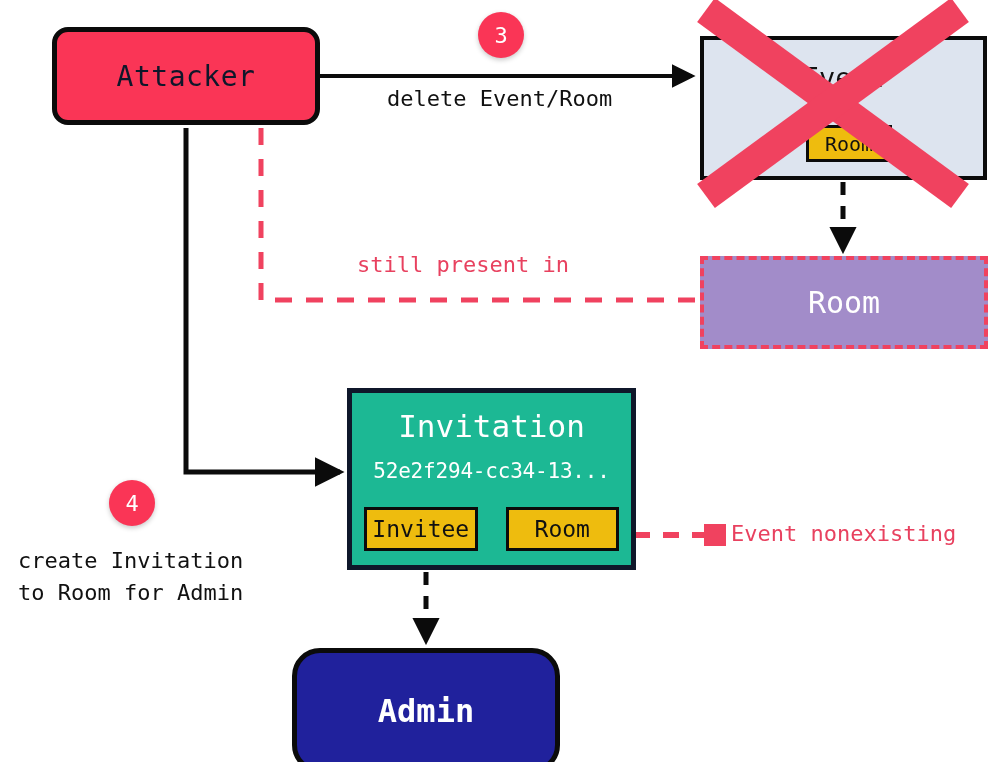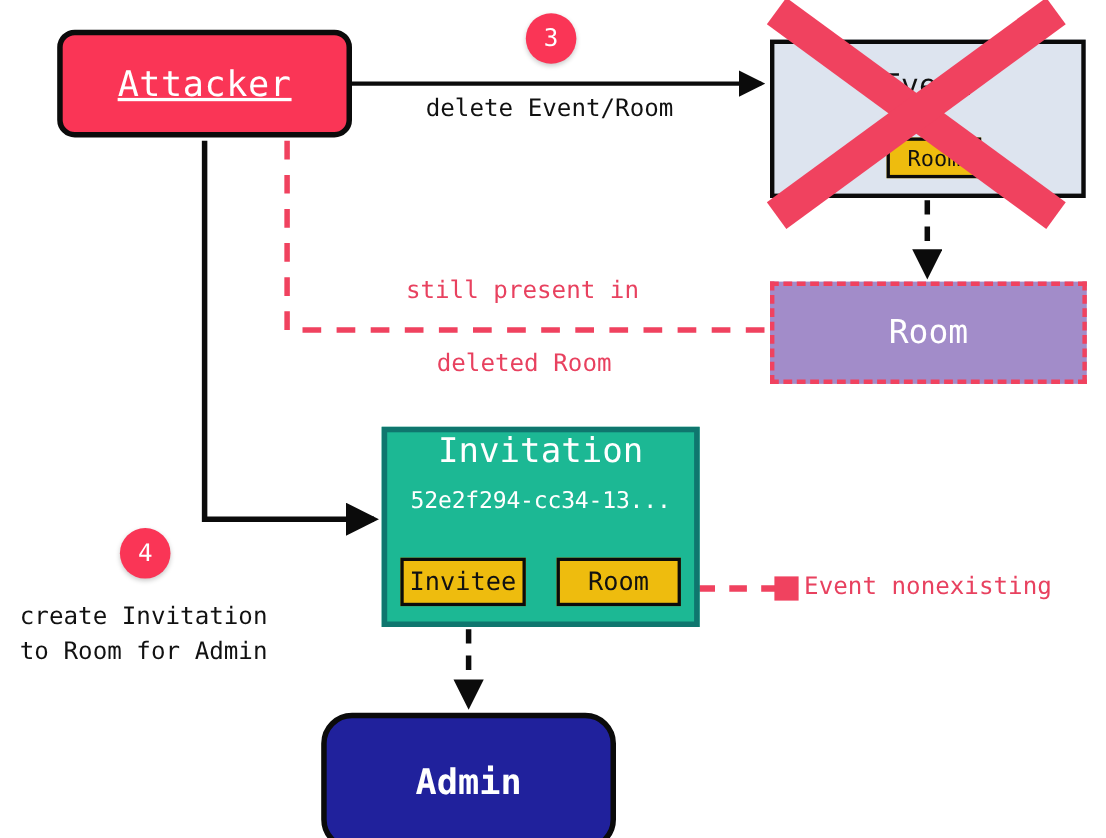--- a/index.html
+++ b/index.html
@@ -34,24 +34,23 @@
   }
 
   
   #attacker-node {
     left: 52px; top: 27px; width: 268px; height: 98px;
     background: #fa3556;
     border: 5px solid #0b0b0b;
     border-radius: 16px;
   }
   #attacker-node .node-label {
-    color: #ffffff;
-    font-size: 32px;
+    color: #0f172a;
+    font-size: 28px;
     letter-spacing: 0.5px;
-    text-decoration: underline;
   }
 
   
   #event-node {
     left: 700px; top: 36px; width: 287px; height: 144px;
     background: #dde4ef;
     border: 4px solid #0b0b0b;
     border-radius: 0;
     justify-content: flex-start;
     padding-top: 22px;
@@ -84,22 +83,23 @@
   }
   #room-node .node-label {
     color: #ffffff;
     font-size: 30px;
   }
 
   
   #invitation-node {
     left: 347px; top: 388px; width: 289px; height: 182px;
     background: #1cb894;
-    border: 5px solid #0f766e;
+    border: 5px solid #0f172a;
     justify-content: flex-start;
+    padding-top: 16px;
     border-radius: 0;
   }
   #invitation-node .node-label {
     color: #ffffff;
     font-size: 31px;
     line-height: 1.15;
   }
   #invitation-node .node-sublabel {
     color: #ffffff;
     font-size: 21px;
@@ -158,21 +158,20 @@
   
   .edge-label {
     position: absolute;
     color: #111111;
     font-size: 22px;
     white-space: pre;
     text-align: center;
   }
   .edge-label.pink {
     color: #e8415f;
-    margin-left: 12px;
   }
   #label-delete { left: 387px; top: 86px; }
   #label-still-present { left: 357px; top: 252px; }
   #label-deleted-room { left: 385px; top: 318px; }
   #label-room-nonexisting { left: 731px; top: 521px; color: #e8415f; }
   #label-create-invitation {
     left: 18px; top: 545px;
     line-height: 1.45;
     text-align: right;
   }
@@ -259,20 +258,19 @@
     <span class="node-label">Admin</span>
   </div>
 
   <div class="badge" id="badge-3">3</div>
   <div class="badge" id="badge-4">4</div>
 
   <div class="edge-label" id="label-delete">delete Event/Room</div>
 
   <div class="edge-label pink" id="label-still-present">still present in</div>
 
-  <div class="edge-label pink" id="label-deleted-room">deleted Room</div>
 
   <div class="edge-label" id="label-room-nonexisting">Event nonexisting</div>
 
   <div class="edge-label" id="label-create-invitation">create Invitation
 to Room for Admin</div>
 
 </div>
 
 </body></html>

